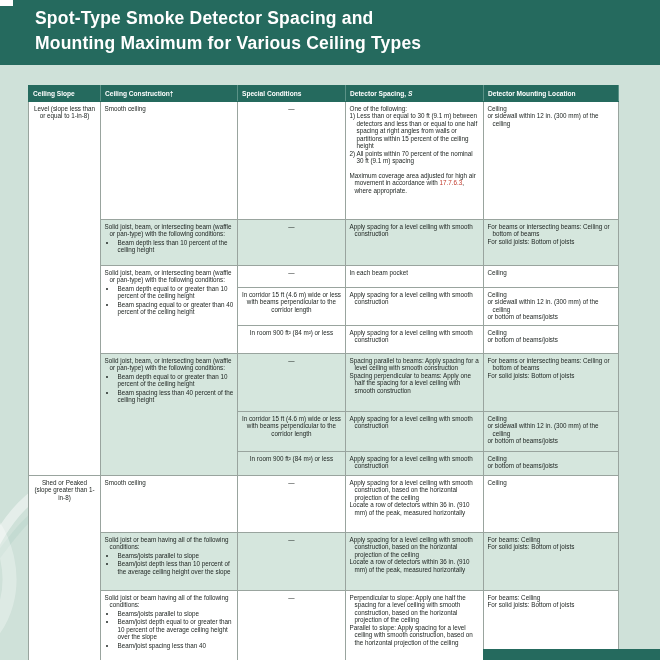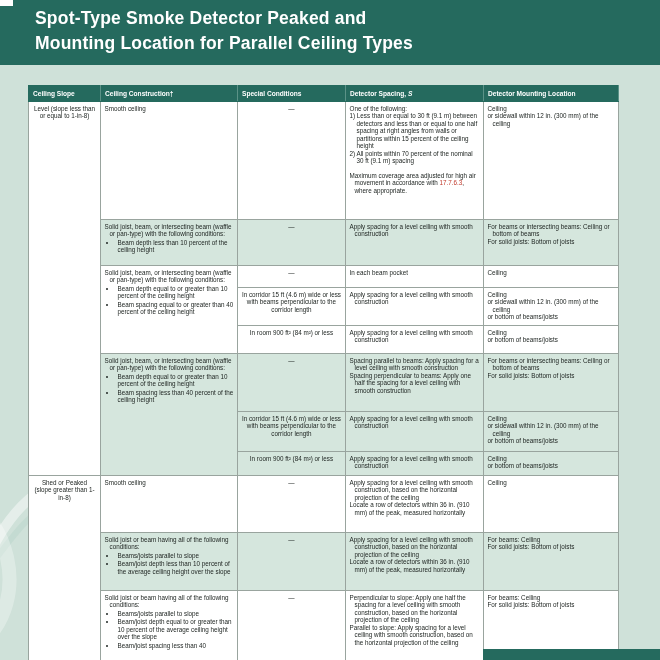--- a/index.html
+++ b/index.html
@@ -51,22 +51,22 @@
 
 <div class="page">
 
   <svg class="watermark" width="220" height="420" viewBox="0 0 220 420">
     <path d="M -60 420 C 40 340 10 250 120 210" fill="none" stroke="#ffffff" stroke-opacity="0.45" stroke-width="10"></path>
     <path d="M -70 380 C 60 330 30 240 140 230" fill="none" stroke="#bcd7cc" stroke-opacity="0.55" stroke-width="6"></path>
     <path d="M -50 420 C 70 390 60 300 30 260" fill="none" stroke="#ffffff" stroke-opacity="0.3" stroke-width="14"></path>
   </svg>
 
   <div class="band">
-    <div class="t1">Spot-Type Smoke Detector Peaked and</div>
-    <div class="t2">Mounting Location for Parallel Ceiling Types</div>
+    <div class="t1">Spot-Type Smoke Detector Spacing and</div>
+    <div class="t2">Mounting Maximum for Various Ceiling Types</div>
   </div>
   <div class="notch"></div>
 
   <table class="spc">
     <colgroup>
       <col style="width:72px">
         <col style="width:137px">
         <col style="width:108px">
         <col style="width:138px">
         <col style="width:135px">

